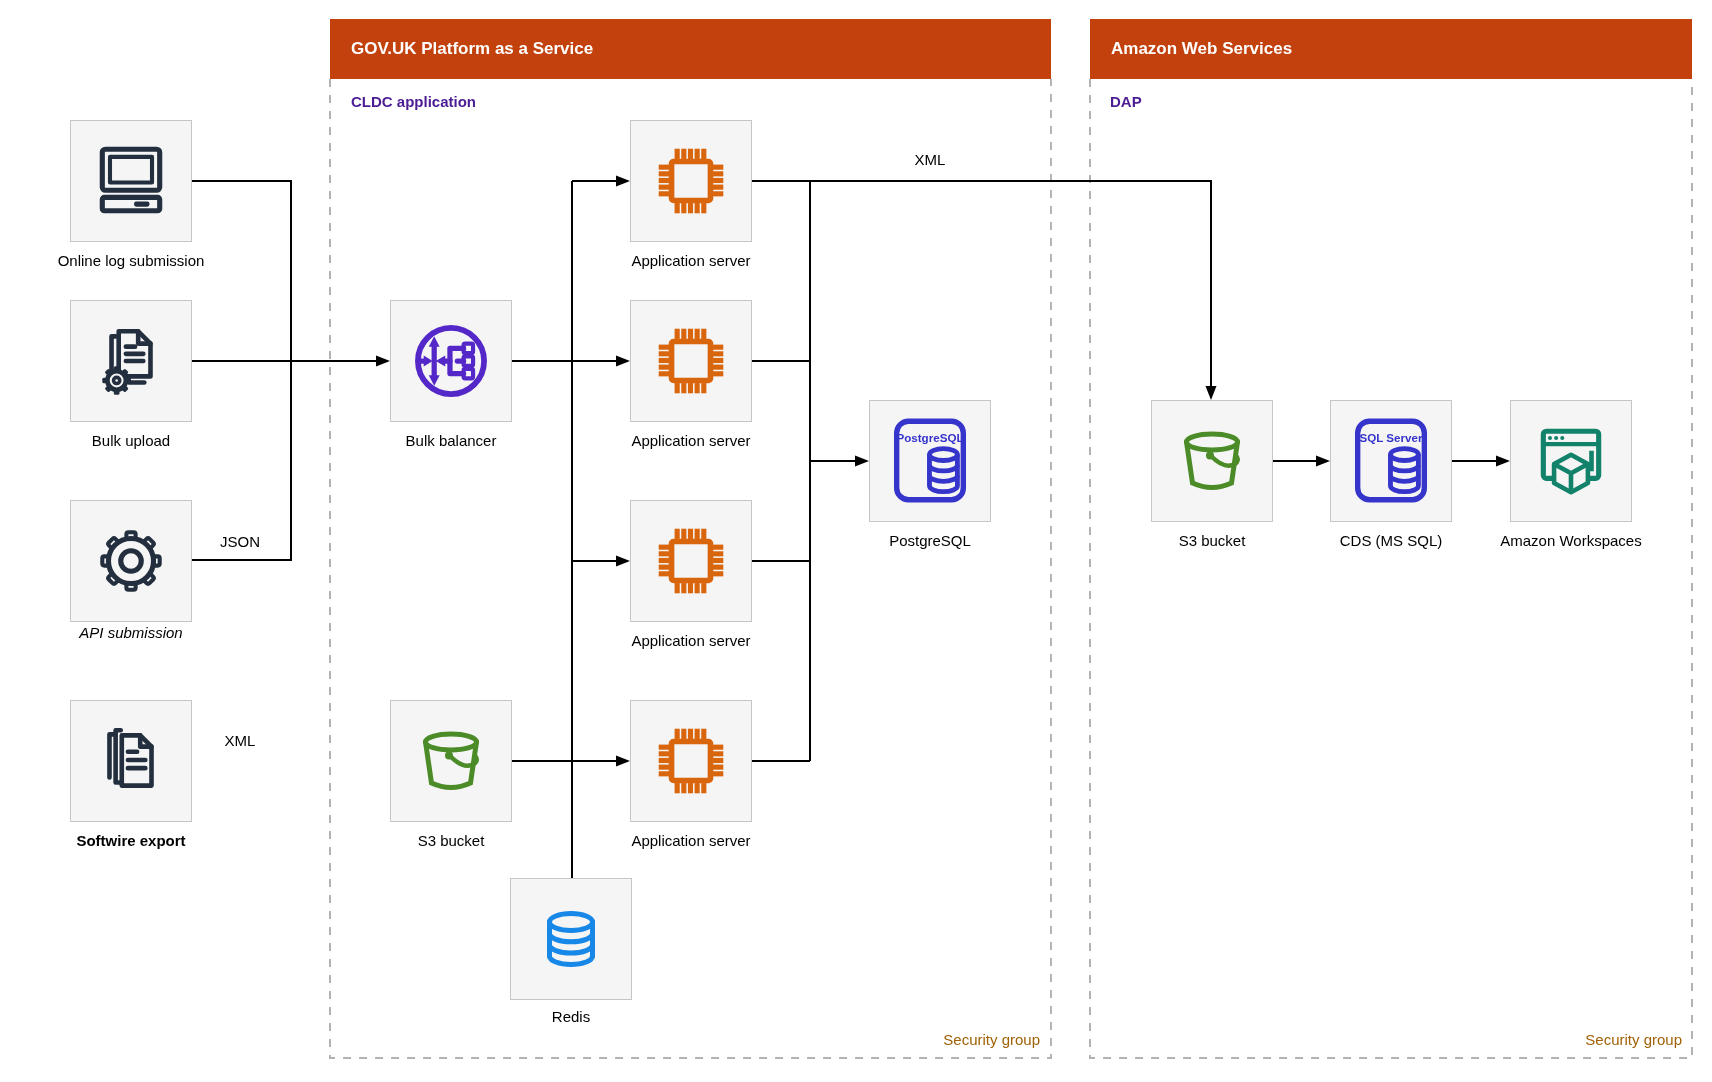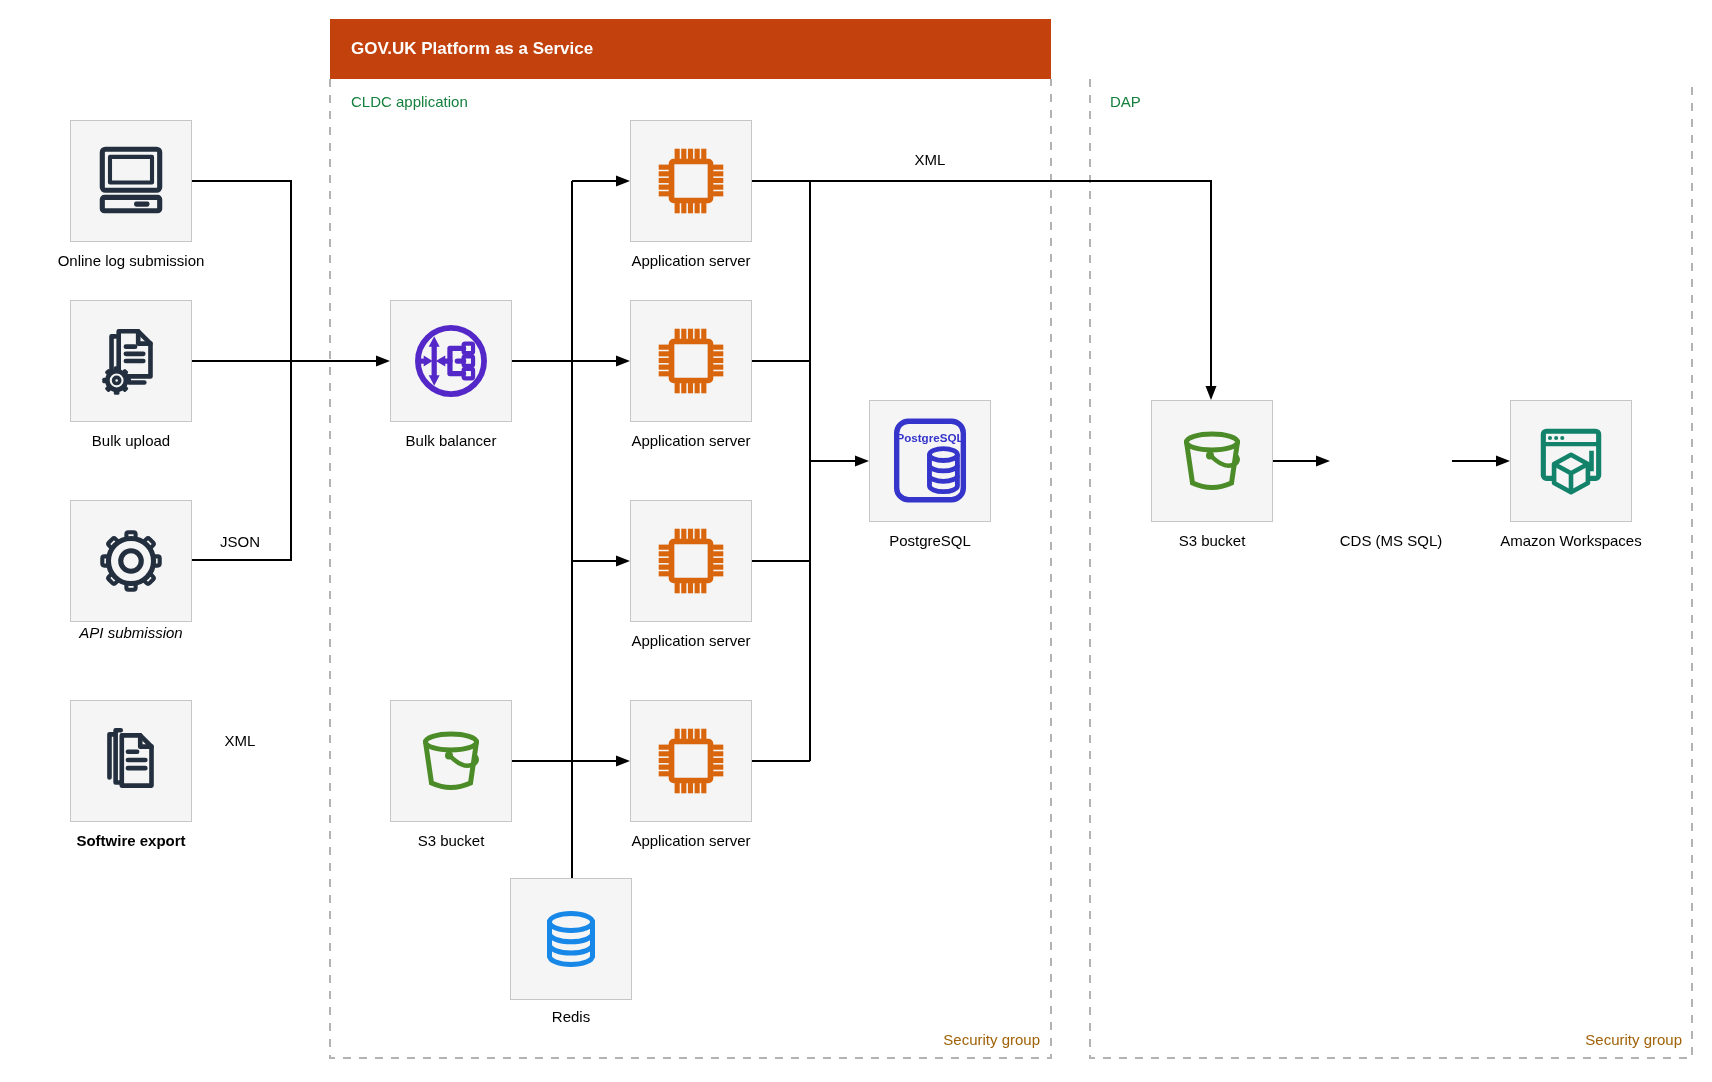--- a/index.html
+++ b/index.html
@@ -7,21 +7,21 @@
     position:relative;width:1712px;height:1082px;background:#ffffff;
     font-family:"Liberation Sans", sans-serif;overflow:hidden;
   }
   #wires{position:absolute;left:0;top:0;}
   .bar{
     position:absolute;top:19px;height:60px;background:#c2410c;
     color:#ffffff;font-size:17px;font-weight:bold;line-height:60px;
     padding-left:21px;box-sizing:border-box;
   }
   .subtitle{
-    position:absolute;font-size:15px;font-weight:normal;color:#15803d;white-space:nowrap;
+    position:absolute;font-size:15px;font-weight:bold;color:#4c1d95;white-space:nowrap;
   }
   .node{
     position:absolute;width:122px;height:122px;background:#f5f5f5;
     border:1px solid #c6c6c6;box-sizing:border-box;
     display:flex;align-items:center;justify-content:center;
   }
   .nlabel{
     position:absolute;font-size:15px;color:#000000;text-align:center;
     width:220px;white-space:nowrap;
   }
@@ -232,20 +232,23 @@
       <polygon points="869,461 855,455.5 855,466.5"></polygon>
       <polygon points="1211,400 1205.5,386 1216.5,386"></polygon>
       <polygon points="1330,461 1316,455.5 1316,466.5"></polygon>
       <polygon points="1510,461 1496,455.5 1496,466.5"></polygon>
     </g>
   </svg>
 
   <div class="bar" style="left:330px;width:721px;">
     <span>GOV.UK Platform as a Service</span>
   </div>
+  <div class="bar" style="left:1090px;width:602px;">
+    <span>Amazon Web Services</span>
+  </div>
 
   <div class="subtitle" style="left:351px;top:93px;">CLDC application</div>
   <div class="subtitle" style="left:1110px;top:93px;">DAP</div>
 
   <div class="secgroup" style="left:820px;">Security group</div>
   <div class="secgroup" style="left:1462px;">Security group</div>
 
   <div class="node" style="left:70px;top:120px;">
     <svg class="c-navy" width="82" height="82" viewBox="0 0 80 80">
         <use href="#sym-computer"></use>
@@ -311,20 +314,26 @@
         <use href="#sym-db"></use>
       </svg>
   </div>
 
   <div class="node" style="left:1151px;top:400px;">
     <svg class="c-green" width="80" height="80" viewBox="0 0 80 80">
         <use href="#sym-bucket"></use>
       </svg>
   </div>
 
+  <div class="node" style="left:1330px;top:400px;">
+    <svg class="c-indigo" width="86" height="86" viewBox="0 0 80 80">
+      <use href="#sym-dbcard"></use>
+      <text class="icon-text" x="40" y="22" text-anchor="middle" font-size="10.8" fill="currentColor">SQL Server</text>
+    </svg>
+  </div>
 
   <div class="node" style="left:1510px;top:400px;">
     <svg class="c-teal" width="82" height="82" viewBox="0 0 80 80">
         <use href="#sym-workspaces"></use>
       </svg>
   </div>
 
   <div class="nlabel" style="left:21px;top:252px;">Online log submission</div>
   <div class="nlabel" style="left:21px;top:432px;">Bulk upload</div>
   <div class="nlabel" style="left:21px;top:624px;font-style:italic;">API submission</div>

